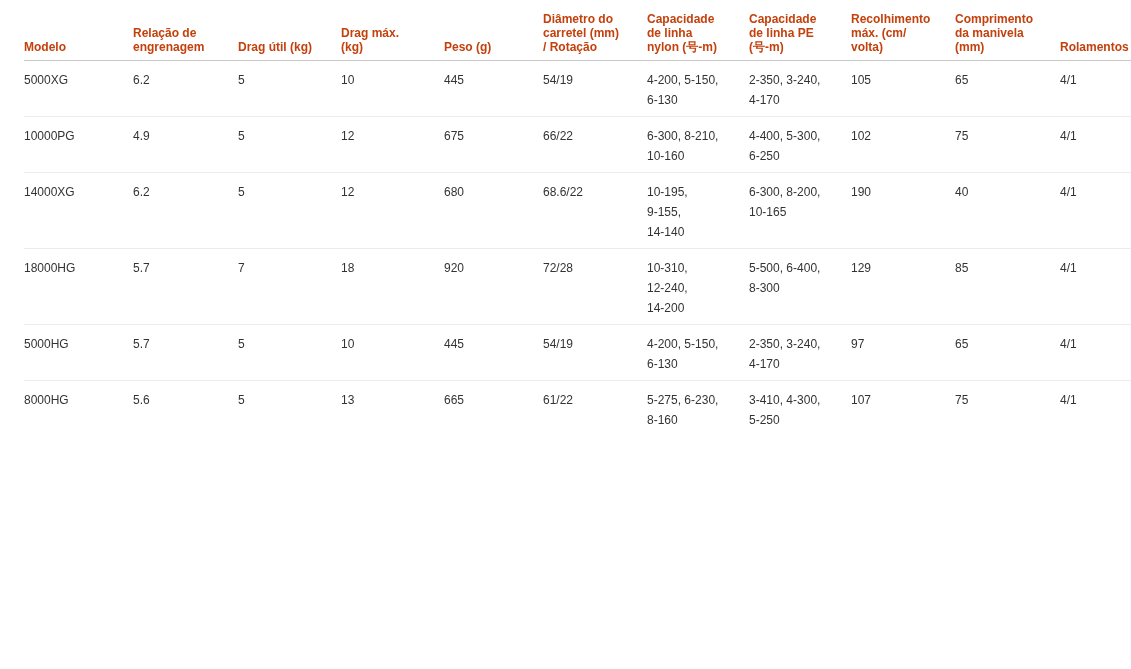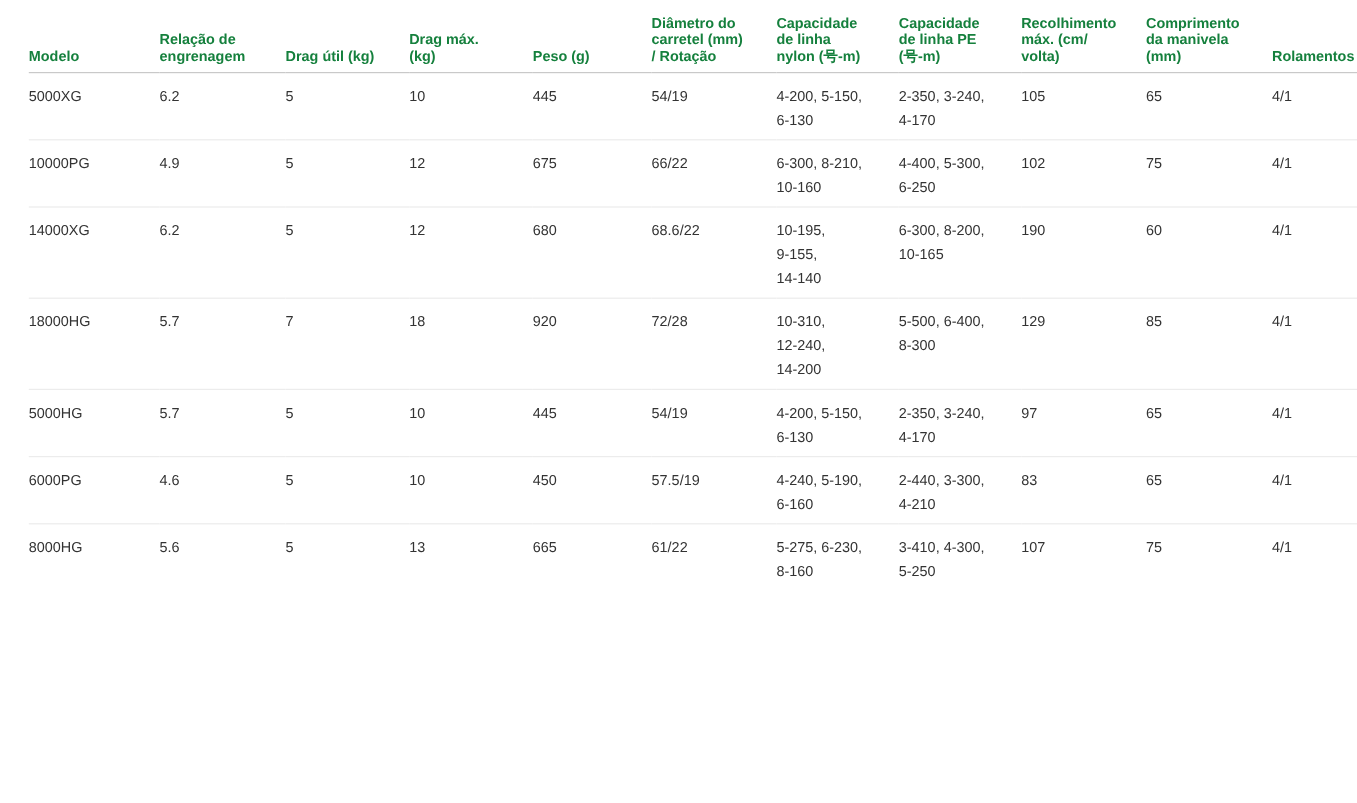--- a/index.html
+++ b/index.html
@@ -21,21 +21,21 @@
     width: 1107px;
   }
   .spec-table th {
     height: 60px;
     box-sizing: border-box;
     vertical-align: bottom;
     text-align: left;
     font-size: 12px;
     font-weight: bold;
     line-height: 14px;
-    color: #15803d;
+    color: #c2410c;
     padding: 0 10px 6px 0;
     border-bottom: 1px solid #c9c9c9;
   }
   .spec-table td {
     vertical-align: top;
     text-align: left;
     font-size: 12px;
     line-height: 20px;
     color: #333333;
     padding: 9px 10px 6px 0;
@@ -161,21 +161,21 @@
           <td>
             <div>10-195,</div>
             <div>9-155,</div>
             <div>14-140</div>
           </td>
           <td>
             <div>6-300, 8-200,</div>
             <div>10-165</div>
           </td>
           <td>190</td>
-          <td>60</td>
+          <td>40</td>
           <td>4/1</td>
         </tr>
         <tr>
           <td>18000HG</td>
           <td>5.7</td>
           <td>7</td>
           <td>18</td>
           <td>920</td>
           <td>72/28</td>
           <td>
@@ -204,39 +204,20 @@
           </td>
           <td>
             <div>2-350, 3-240,</div>
             <div>4-170</div>
           </td>
           <td>97</td>
           <td>65</td>
           <td>4/1</td>
         </tr>
         <tr>
-          <td>6000PG</td>
-          <td>4.6</td>
-          <td>5</td>
-          <td>10</td>
-          <td>450</td>
-          <td>57.5/19</td>
-          <td>
-            <div>4-240, 5-190,</div>
-            <div>6-160</div>
-          </td>
-          <td>
-            <div>2-440, 3-300,</div>
-            <div>4-210</div>
-          </td>
-          <td>83</td>
-          <td>65</td>
-          <td>4/1</td>
-        </tr>
-        <tr>
           <td>8000HG</td>
           <td>5.6</td>
           <td>5</td>
           <td>13</td>
           <td>665</td>
           <td>61/22</td>
           <td>
             <div>5-275, 6-230,</div>
             <div>8-160</div>
           </td>

